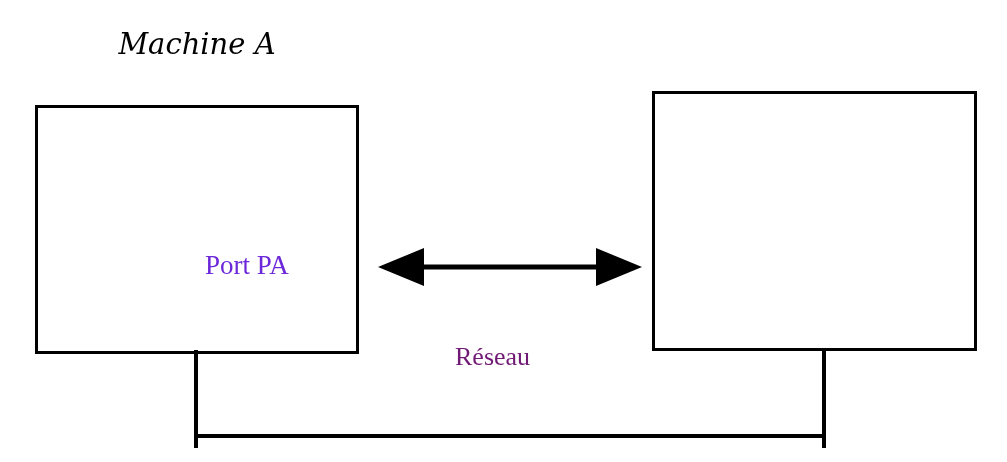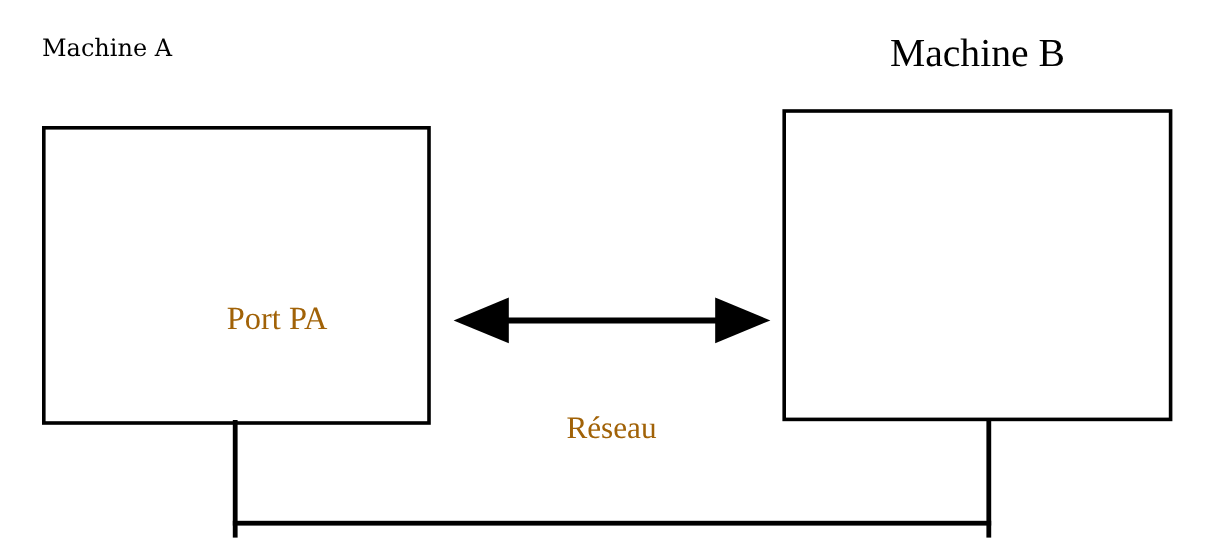--- a/index.html
+++ b/index.html
@@ -30,50 +30,53 @@
   
   .machine-title {
     position: absolute;
     font-size: 31px;
     line-height: 1;
     white-space: nowrap;
     color: #000000;
   }
   #title-a {
     left: 35px; top: 30px; width: 324px;
+    text-align: center;
     font-family: "DejaVu Serif", "Liberation Serif", serif;
-    font-size: 20px;
+    font-size: 29px;
+    font-style: italic;
   }
   #title-b {
     left: 652px; top: 29px; width: 325px;
     text-align: center;
     font-family: "Liberation Serif", "DejaVu Serif", serif;
     font-size: 33px;
   }
 
   
   .port-label {
     position: absolute;
     font-size: 27px;
     line-height: 1;
     white-space: nowrap;
-    color: #a16207;
+    color: #6d28d9;
     font-family: "Liberation Serif", "DejaVu Serif", serif;
+    margin-left: 16px;
   }
   #port-pa { left: 189px; top: 252px; }
   #port-pb { left: 682px; top: 252px; }
 
   
   #network-label {
     position: absolute;
-    left: 472px; top: 344px;
+    left: 455px; top: 344px;
     font-size: 26px;
     line-height: 1;
     white-space: nowrap;
-    color: #a16207;
+    color: #701a75;
     font-family: "Liberation Serif", "DejaVu Serif", serif;
   }
 
   
   #link-arrow {
     position: absolute;
     left: 374px;
     top: 240px;
     width: 272px;
     height: 54px;
@@ -85,21 +88,20 @@
   #bus-horiz   { left: 194px; top: 434px; width: 632px; height: 4px; }
   #bus-vert-b  { left: 822px; top: 349px; width: 4px;   height: 99px; }
 </style>
 </head>
 <body>
 
 <div id="canvas">
 
   <div class="machine-title" id="title-a">Machine A</div>
 
-  <div class="machine-title" id="title-b">Machine B</div>
 
   <div class="machine-box" id="box-a"></div>
 
   <div class="machine-box" id="box-b"></div>
 
   <div class="port-label" id="port-pa">Port PA</div>
 
 
   <svg id="link-arrow" viewBox="0 0 272 54">
     <line x1="46" y1="27" x2="226" y2="27" stroke="#000000" stroke-width="5"></line>

